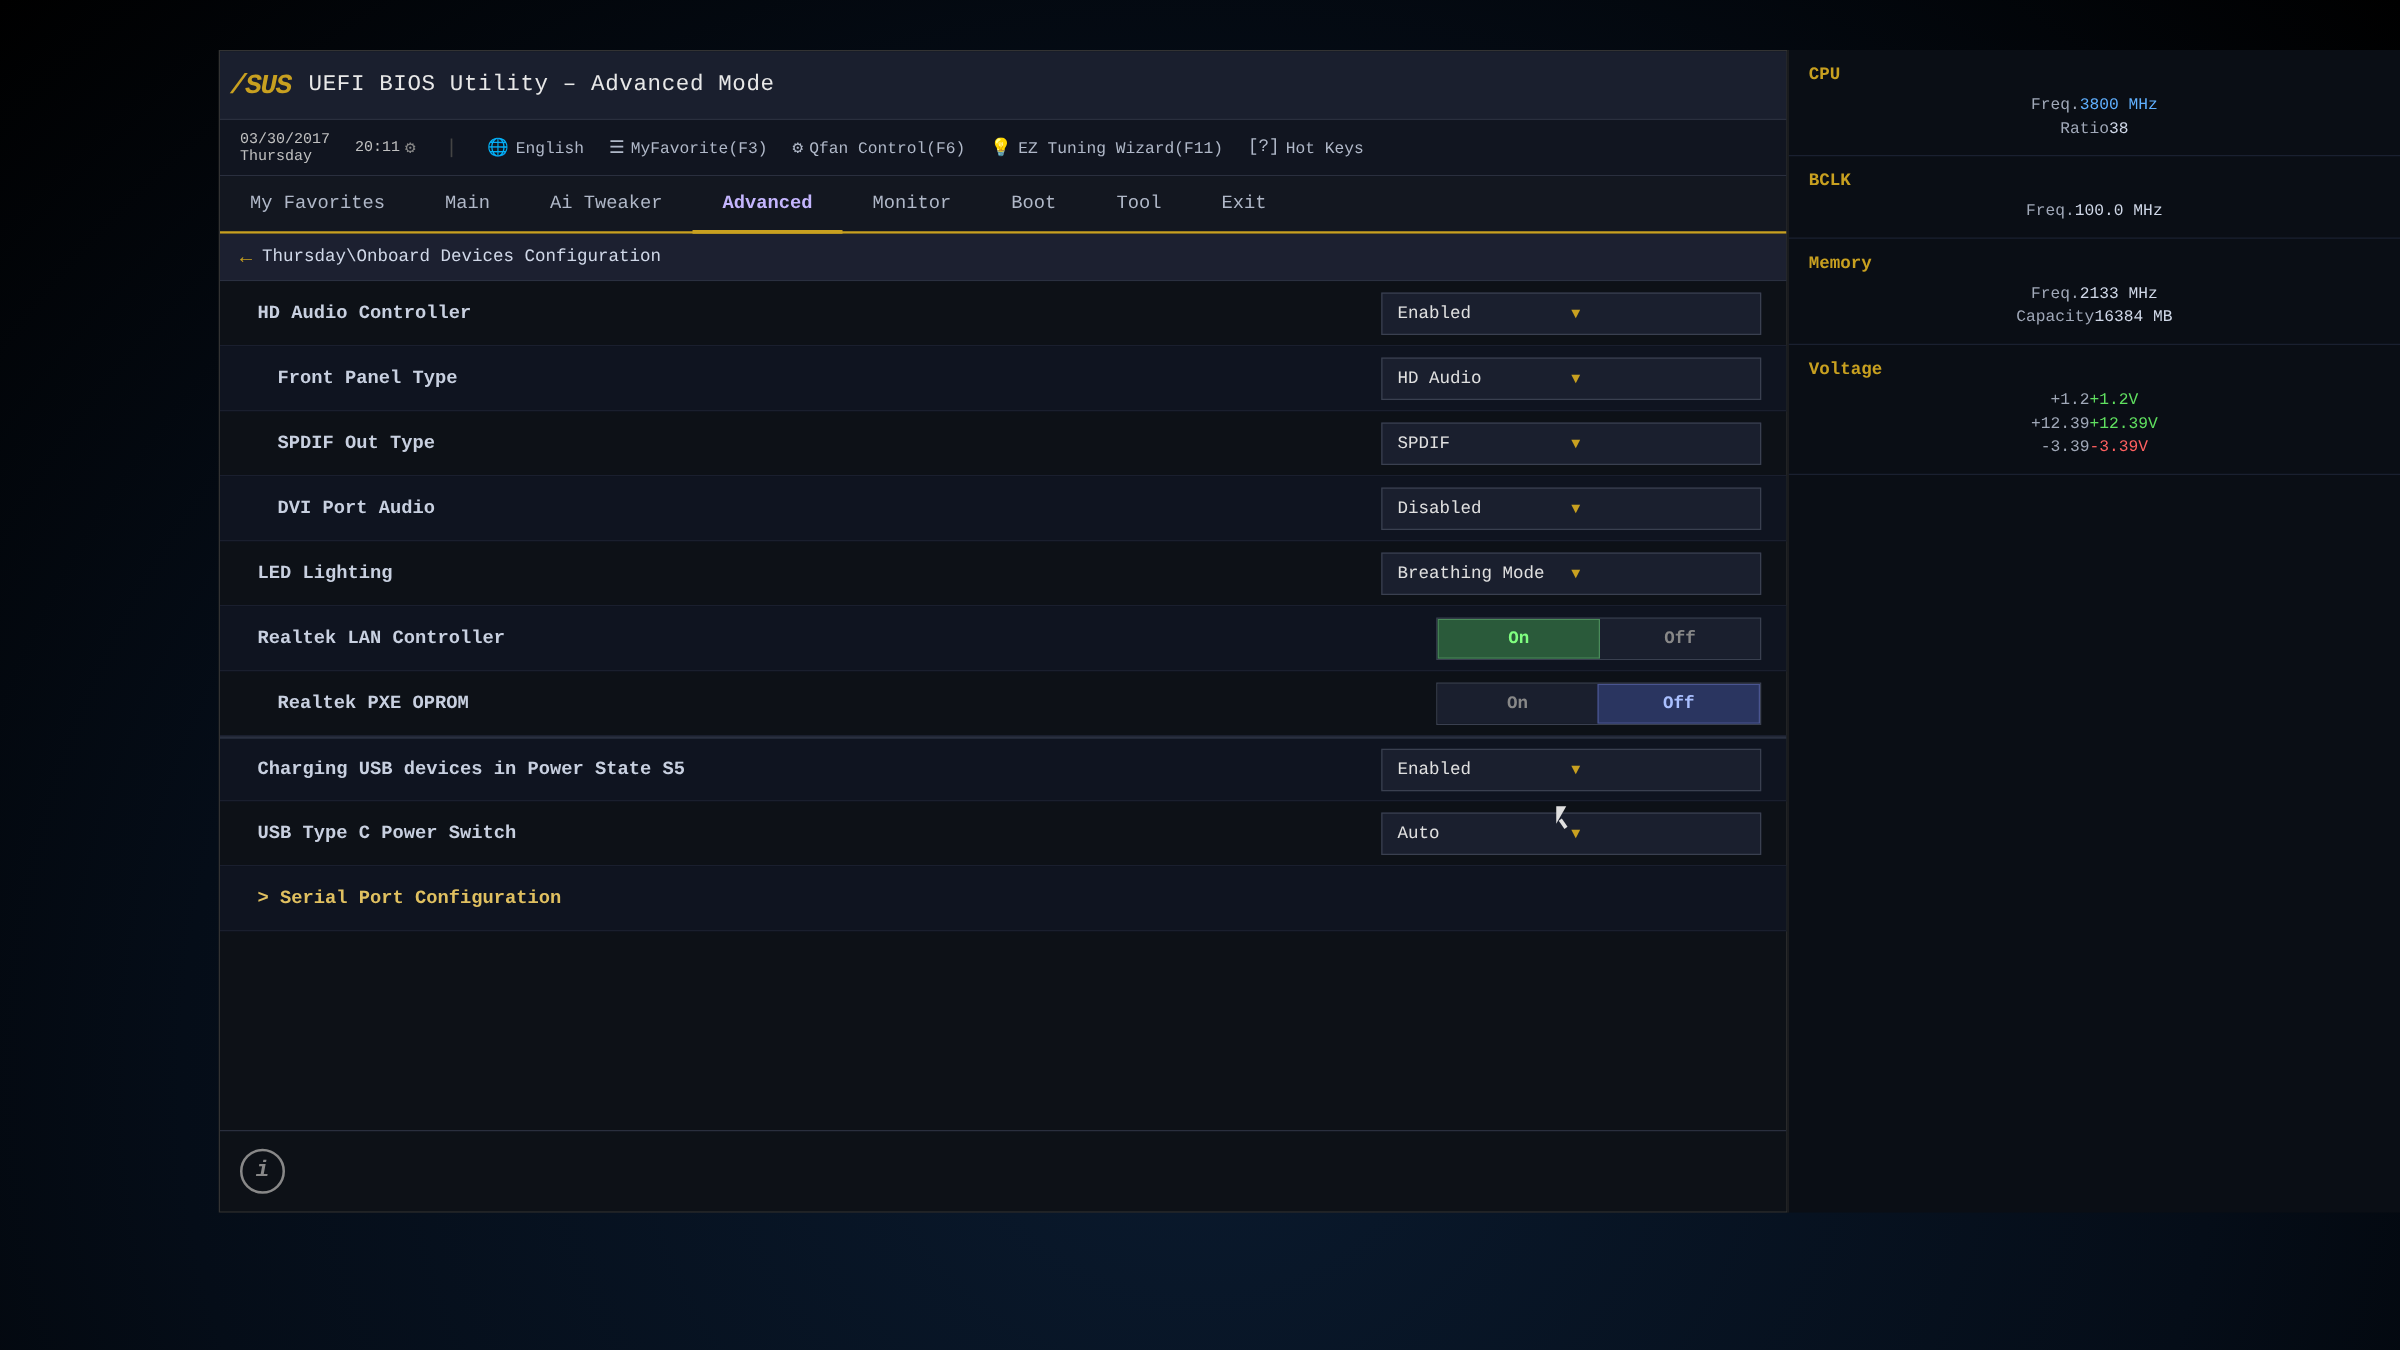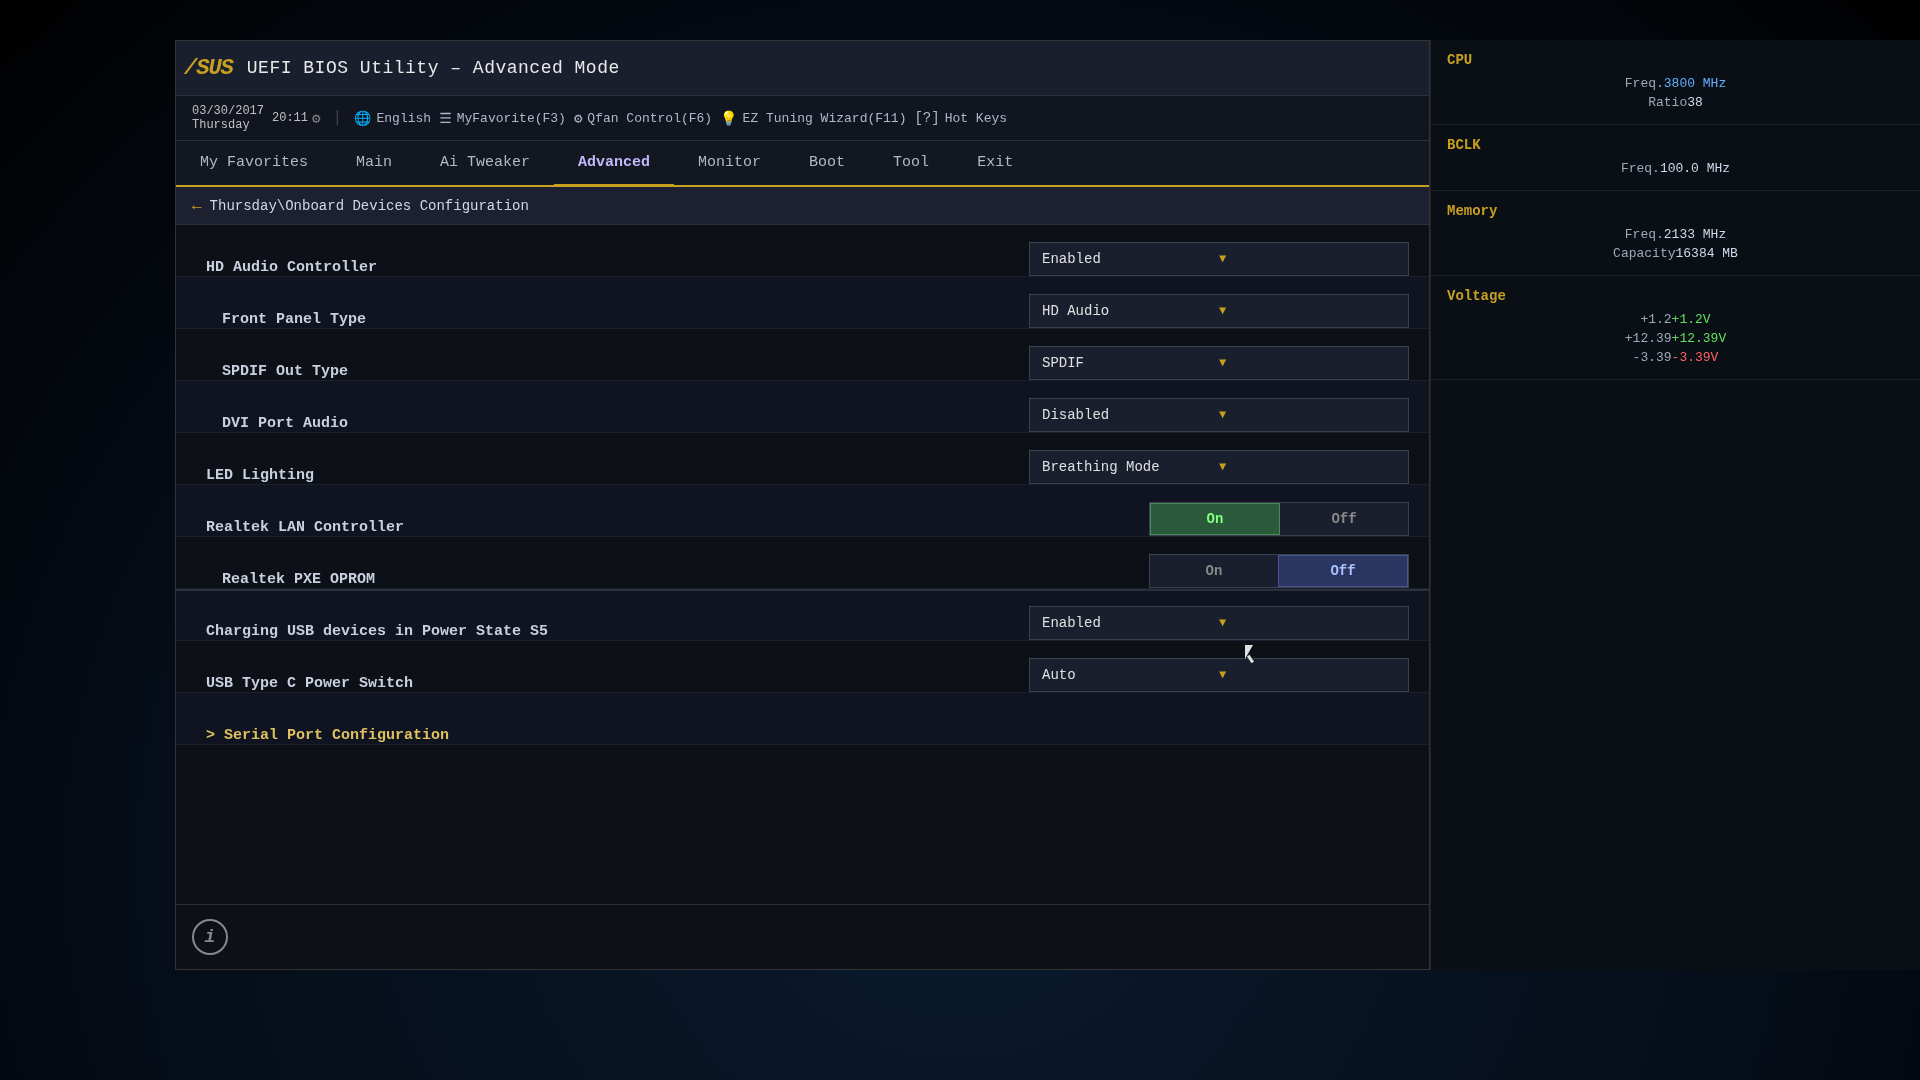--- a/index.html
+++ b/index.html
@@ -60,21 +60,21 @@
       letter-spacing: 0.5px;
     }
 
     
     .status-bar {
       background: #111520;
       height: 45px;
       display: flex;
       align-items: center;
       padding: 0 16px;
-      gap: 8px;
+      gap: 20px;
       border-bottom: 1px solid #2a2f3e;
     }
 
     .datetime {
       color: #c0c0c0;
       font-size: 12px;
     }
 
     .gear-icon {
       color: #888;
@@ -148,21 +148,21 @@
     }
 
     
     .content-area {
       background: #0d1117;
       padding: 0;
     }
 
     .settings-row {
       display: flex;
-      align-items: flex-end;
+      align-items: center;
       height: 52px;
       padding: 0 20px 0 30px;
       border-bottom: 1px solid #1a1f2e;
     }
 
     .settings-row:nth-child(even) {
       background: #0f1420;
     }
 
     .settings-row.separator {
@@ -179,21 +179,21 @@
     .setting-label.sub {
       padding-left: 16px;
     }
 
     .setting-label.section-link {
       color: #e0c060;
     }
 
     
     .dropdown-control {
-      width: 380px;
+      width: 304px;
       height: 34px;
       background: #1a1f2e;
       border: 1px solid #3a4050;
       color: #e0e0e0;
       font-size: 14px;
       font-family: 'Courier New', monospace;
       display: flex;
       align-items: center;
       padding: 0 12px;
       cursor: pointer;

